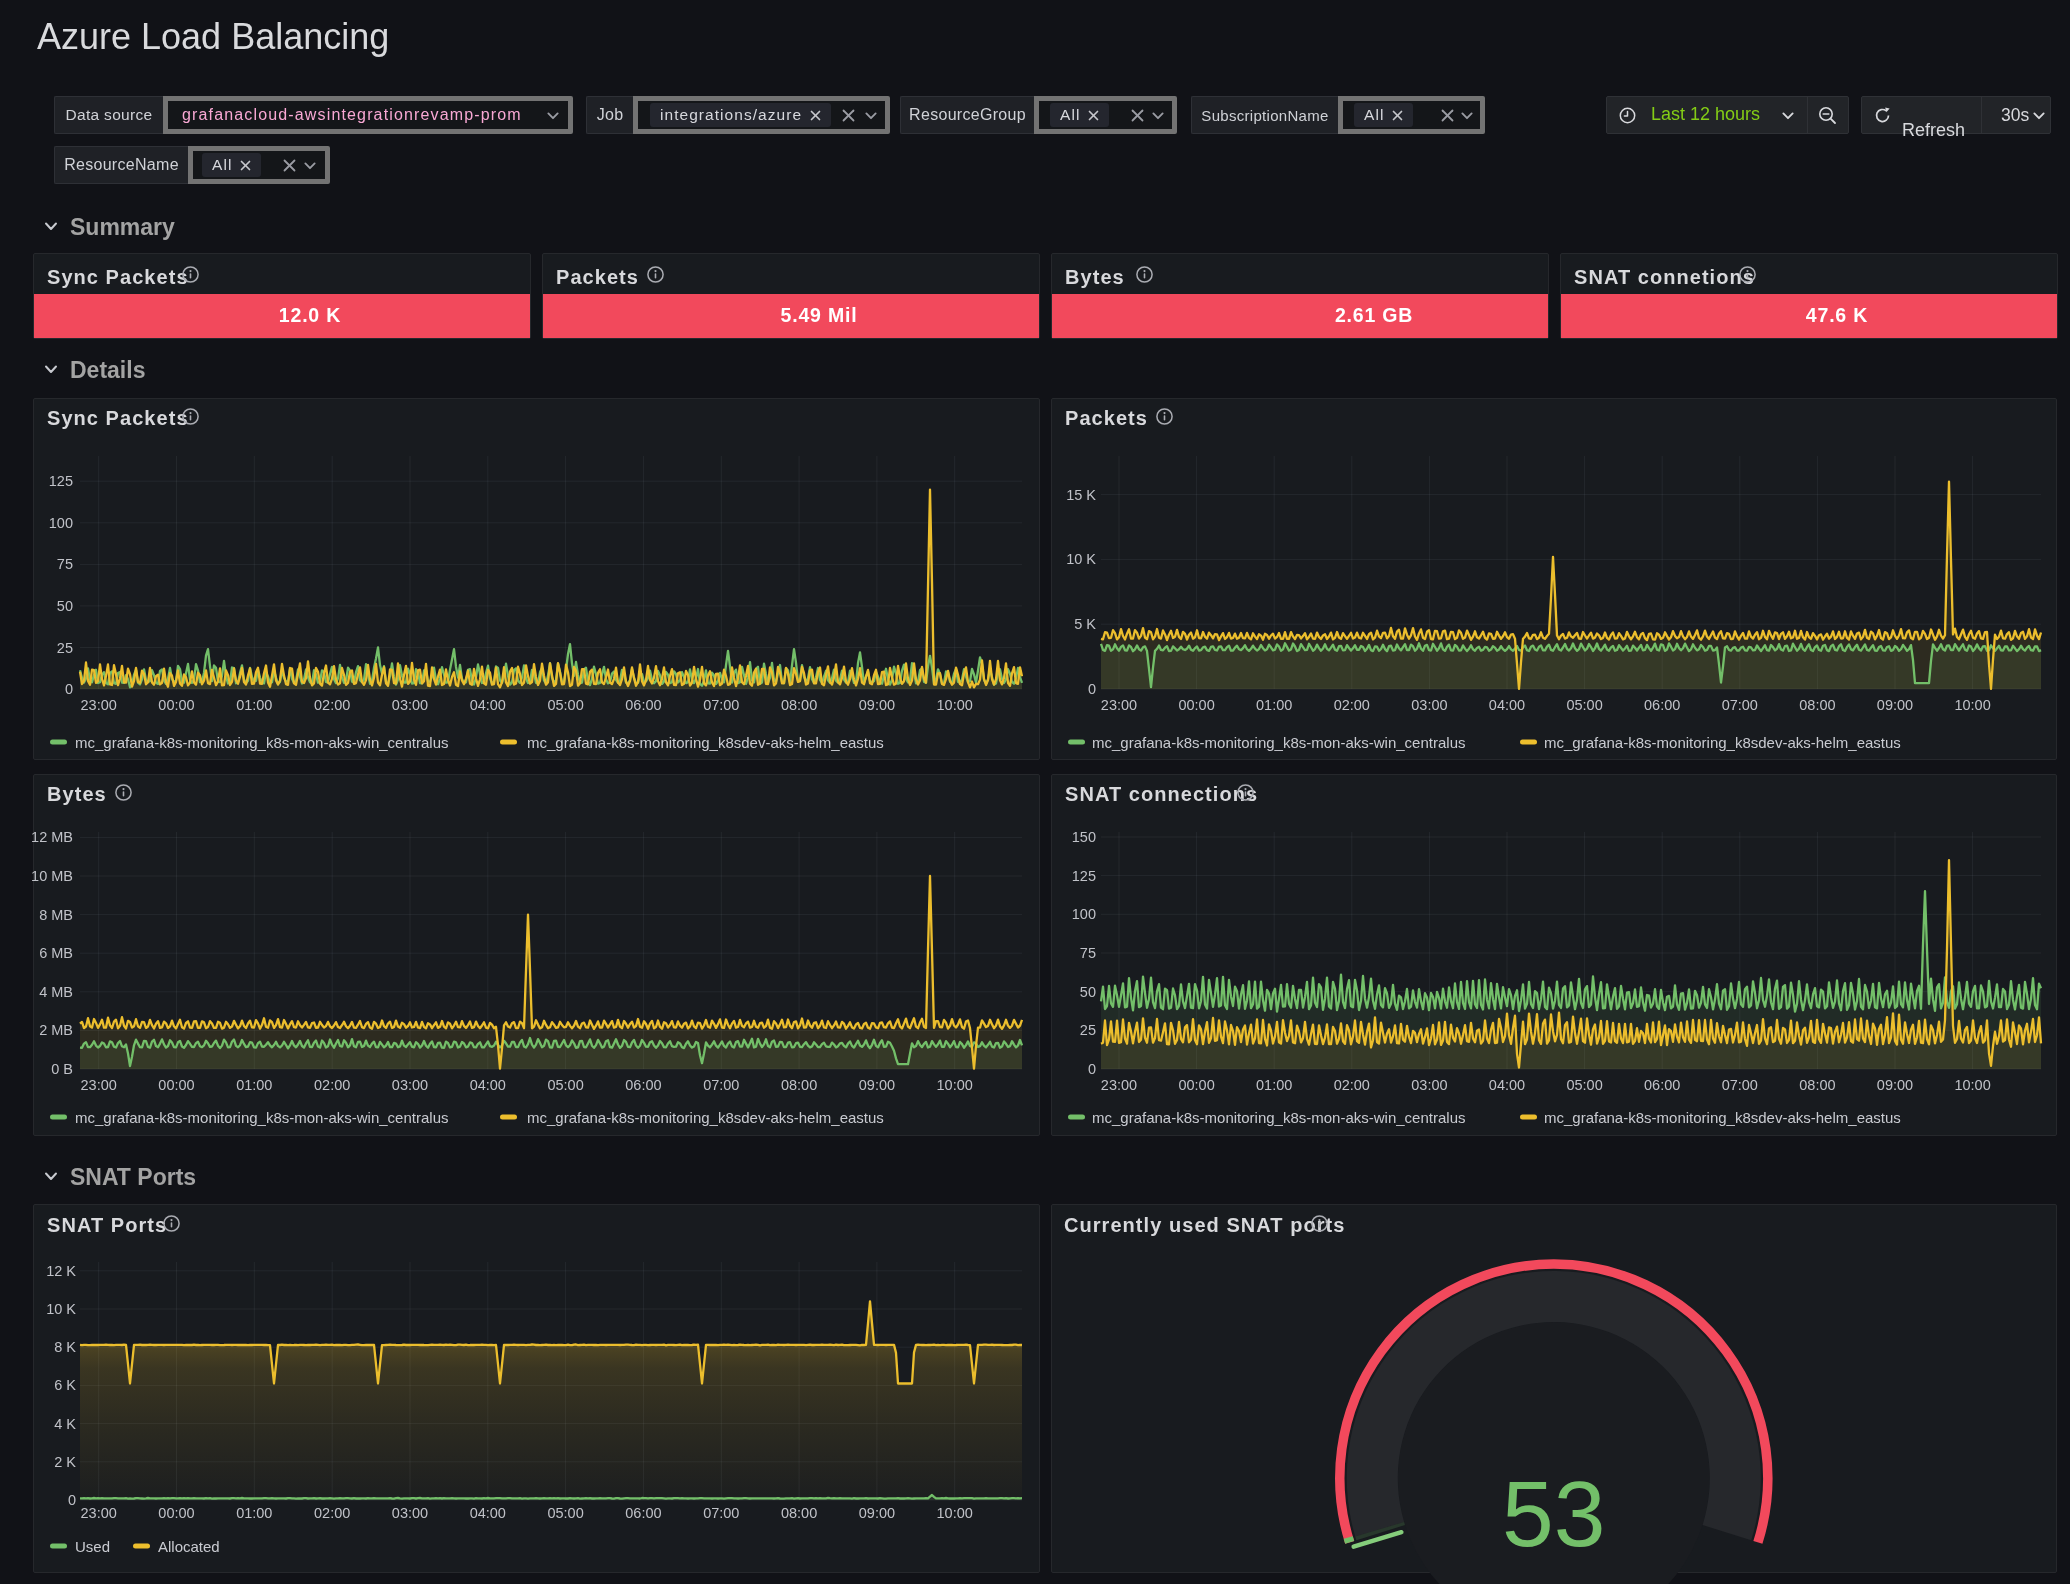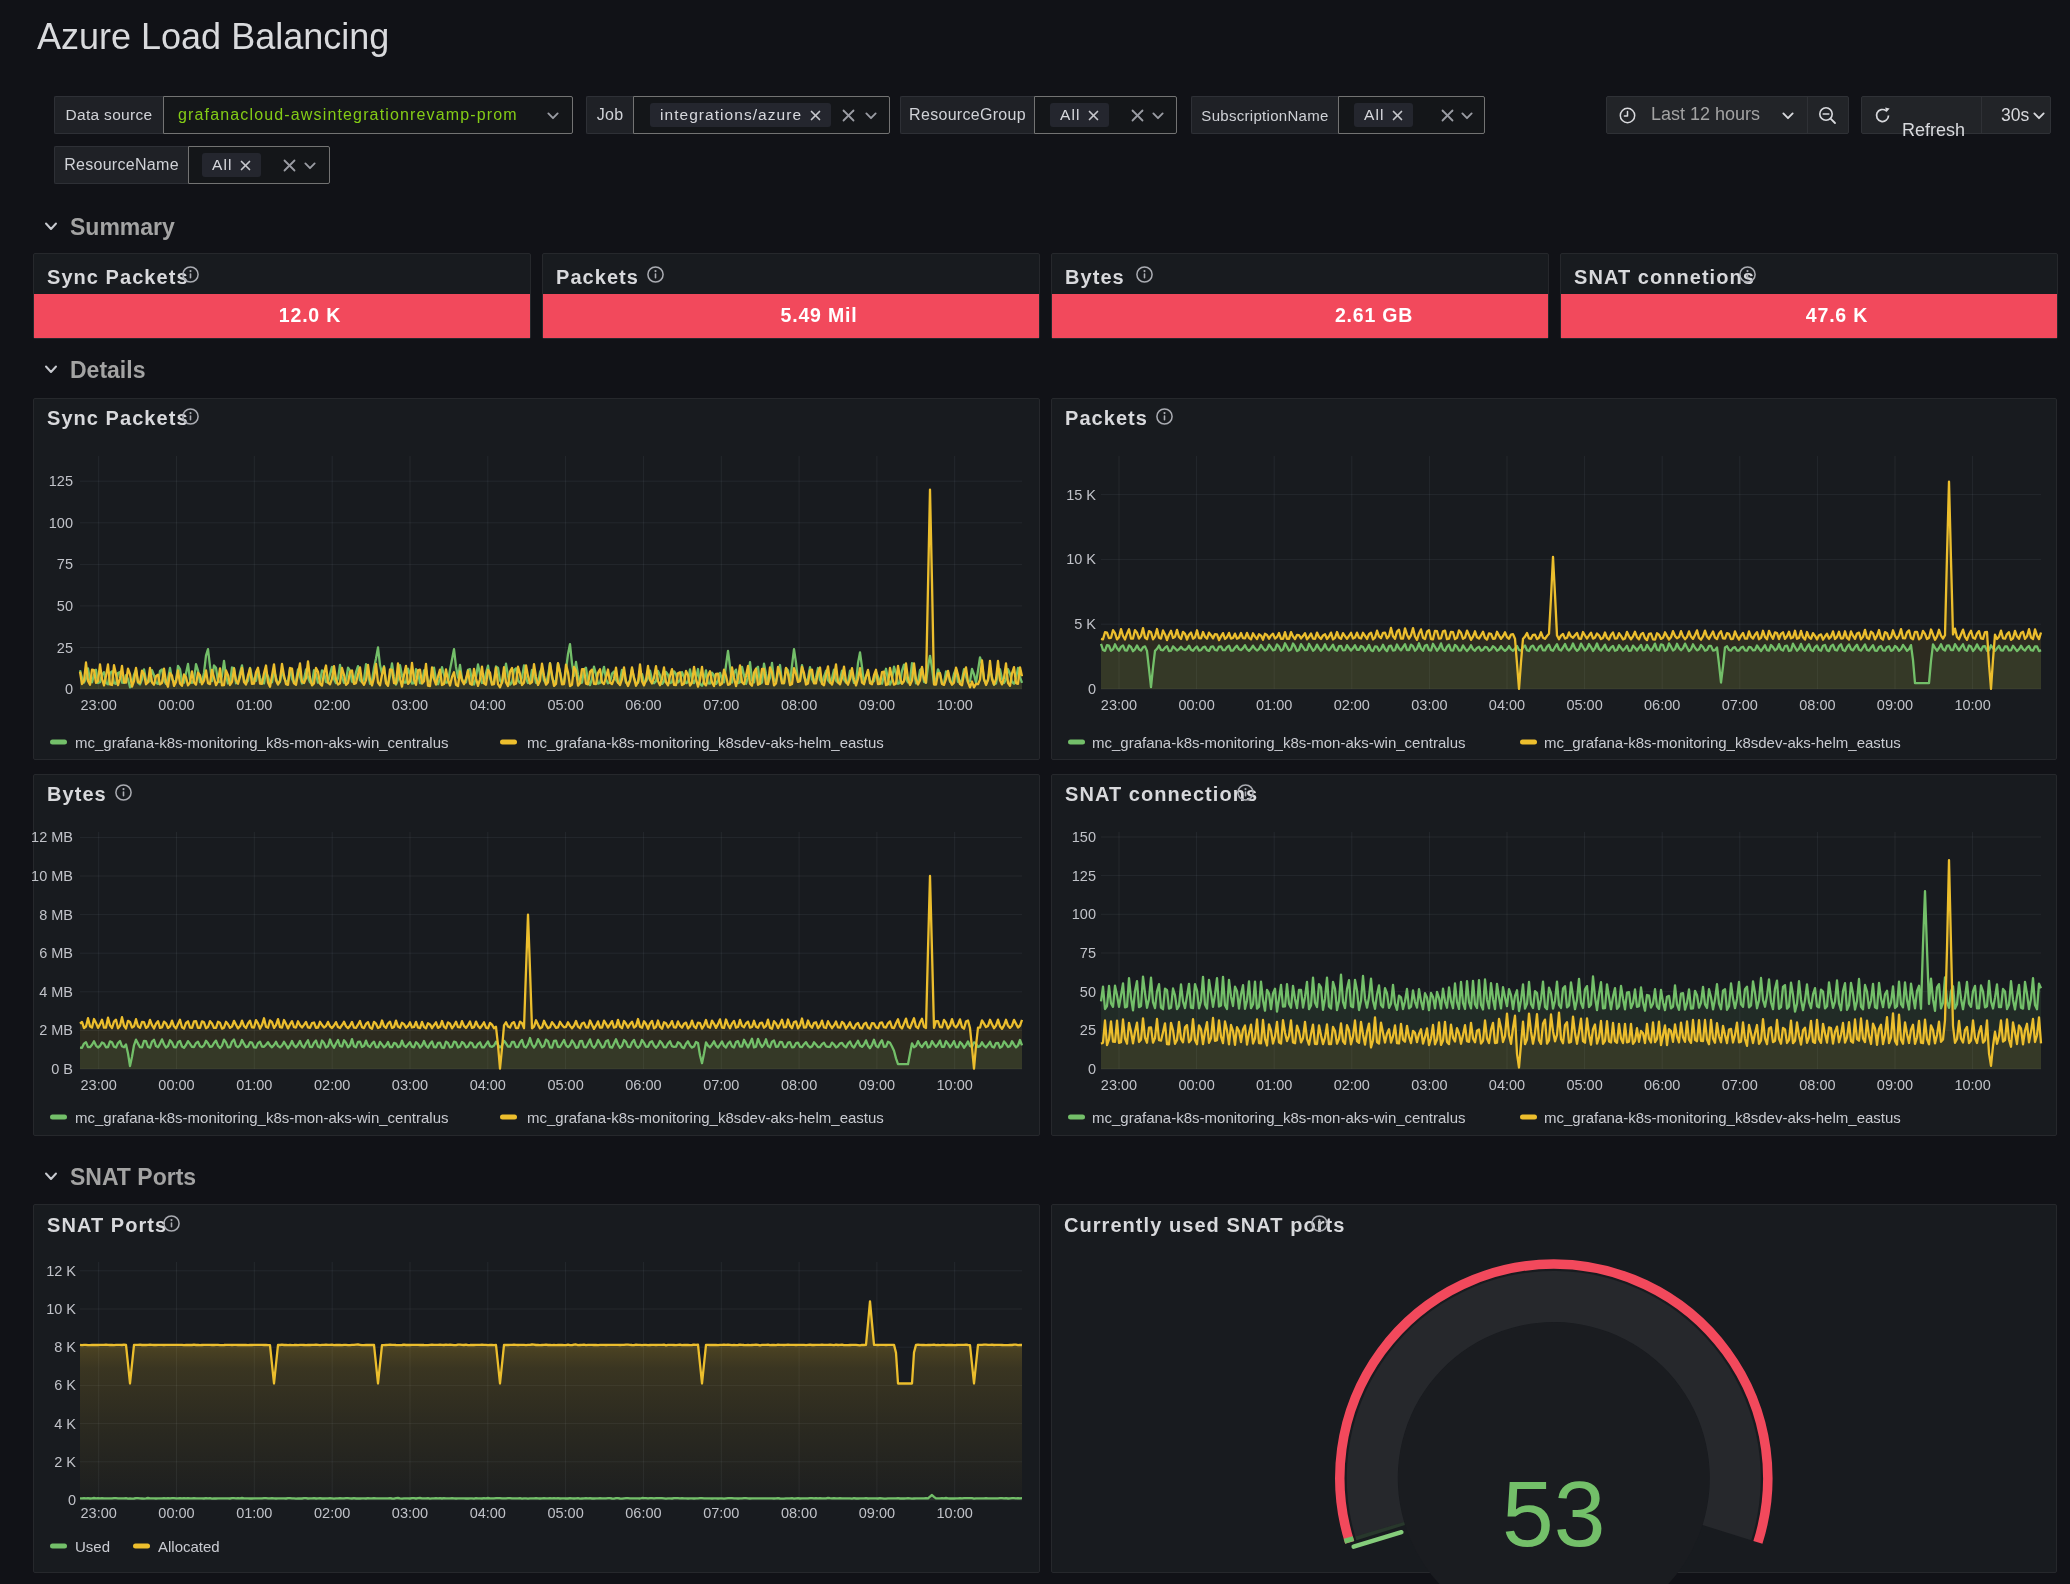--- a/index.html
+++ b/index.html
@@ -1,20 +1,20 @@
 <!DOCTYPE html>
 <html><head><meta charset="utf-8"><style>
 * { margin:0; padding:0; box-sizing:border-box; }
 html,body { width:2070px; height:1584px; background:#111217; font-family:"Liberation Sans", sans-serif; overflow:hidden; }
 .abs { position:absolute; }
 .panel { position:absolute; background:#181b1f; border:1px solid #26282c; border-radius:2px; }
 .ptitle { position:absolute; font-size:20px; font-weight:bold; color:#d8d9dc; letter-spacing:1.05px; }
 .section { position:absolute; font-size:23px; font-weight:bold; color:#a3a3a3; }
 .vlabel { position:absolute; white-space:nowrap; height:38px; background:#1f2126; border:1px solid #2e3036; border-right:none; color:#d0d2d7; font-size:16px; font-weight:500; letter-spacing:0.3px; display:flex; align-items:center; padding:0 10px; justify-content:center; border-radius:2px 0 0 2px; }
-.vinput { position:absolute; height:38px; background:#141619; border:1px solid #737373; display:flex; align-items:center; padding:0 10px; border-radius:0 2px 2px 0; color:#84cc16; font-size:16px; letter-spacing:1.15px; }
+.vinput { position:absolute; height:38px; background:#141619; border:5px solid #737373; display:flex; align-items:center; padding:0 10px; border-radius:0 2px 2px 0; color:#f9a8d4; font-size:16px; letter-spacing:1.15px; }
 .tag { background:#24262e; border-radius:3px; padding:3px 10px; letter-spacing:1.05px; color:#d7d8dd; font-size:15.5px; font-weight:500; display:inline-flex; align-items:center; gap:8px; }
 .tbtn { position:absolute; height:38px; background:#222428; border:1px solid #2f3136; display:flex; align-items:center; color:#d8d9dd; font-size:16px; font-weight:500; border-radius:2px; }
 .statval { position:absolute; color:#fff; font-size:19.5px; font-weight:bold; letter-spacing:0.8px; text-align:center;margin-left:28px; }
 </style></head><body>
 <div class="abs" style="left:37px;top:16px;font-size:36px;font-weight:500;color:#d9dadd">Azure Load Balancing</div>
 <div class="vlabel" style="left:54px;top:96px;width:109px;font-size:15.5px;padding:16px 10px">Data source</div>
 <div class="vinput" style="left:163px;top:96px;width:410px;padding-left:14px">grafanacloud-awsintegrationrevamp-prom</div>
 <svg style="position:absolute;left:547px;top:112px" width="12" height="8" viewBox="0 0 12 8.600000000000001">
     <polyline points="1,1.5 6.0,6.6000000000000005 11,1.5" fill="none" stroke="#9a9ca3" stroke-width="2" stroke-linecap="round" stroke-linejoin="round"></polyline>
   </svg>
@@ -69,21 +69,21 @@
   </svg>
 <svg style="position:absolute;left:304px;top:162px" width="12" height="8" viewBox="0 0 12 8.600000000000001">
     <polyline points="1,1.5 6.0,6.6000000000000005 11,1.5" fill="none" stroke="#9a9ca3" stroke-width="2" stroke-linecap="round" stroke-linejoin="round"></polyline>
   </svg>
 <div class="tbtn" style="left:1606px;top:96px;width:243px"></div>
 <div class="abs" style="left:1807px;top:97px;width:1px;height:36px;background:#2f3136"></div>
 <svg class="abs" style="left:1619px;top:107px" width="17" height="17" viewBox="0 0 17 17">
     <circle cx="8.5" cy="8.5" r="7.2" fill="none" stroke="#d8d9dd" stroke-width="1.5"></circle>
     <polyline points="8.5,4.6 8.5,8.9 5.4,8.9" fill="none" stroke="#d8d9dd" stroke-width="1.5" stroke-linecap="round" stroke-linejoin="round"></polyline>
   </svg>
-<div class="abs" style="left:1651px;top:104px;font-size:18px;font-weight:500;color:#a3a3a3">Last 12 hours</div>
+<div class="abs" style="left:1651px;top:104px;font-size:18px;font-weight:500;color:#84cc16">Last 12 hours</div>
 <svg style="position:absolute;left:1782px;top:112px" width="12" height="8" viewBox="0 0 12 8.600000000000001">
     <polyline points="1,1.5 6.0,6.6000000000000005 11,1.5" fill="none" stroke="#d8d9dd" stroke-width="2" stroke-linecap="round" stroke-linejoin="round"></polyline>
   </svg>
 <svg class="abs" style="left:1818px;top:106px" width="19" height="19" viewBox="0 0 19 19">
     <circle cx="8" cy="8" r="6.2" fill="none" stroke="#d8d9dd" stroke-width="1.6"></circle>
     <line x1="12.6" y1="12.6" x2="17" y2="17" stroke="#d8d9dd" stroke-width="1.8" stroke-linecap="round"></line>
     <line x1="5.2" y1="8" x2="10.8" y2="8" stroke="#d8d9dd" stroke-width="1.6" stroke-linecap="round"></line>
   </svg>
 <div class="tbtn" style="left:1861px;top:96px;width:190px"></div>
 <div class="abs" style="left:1981px;top:97px;width:1px;height:36px;background:#2f3136"></div>

